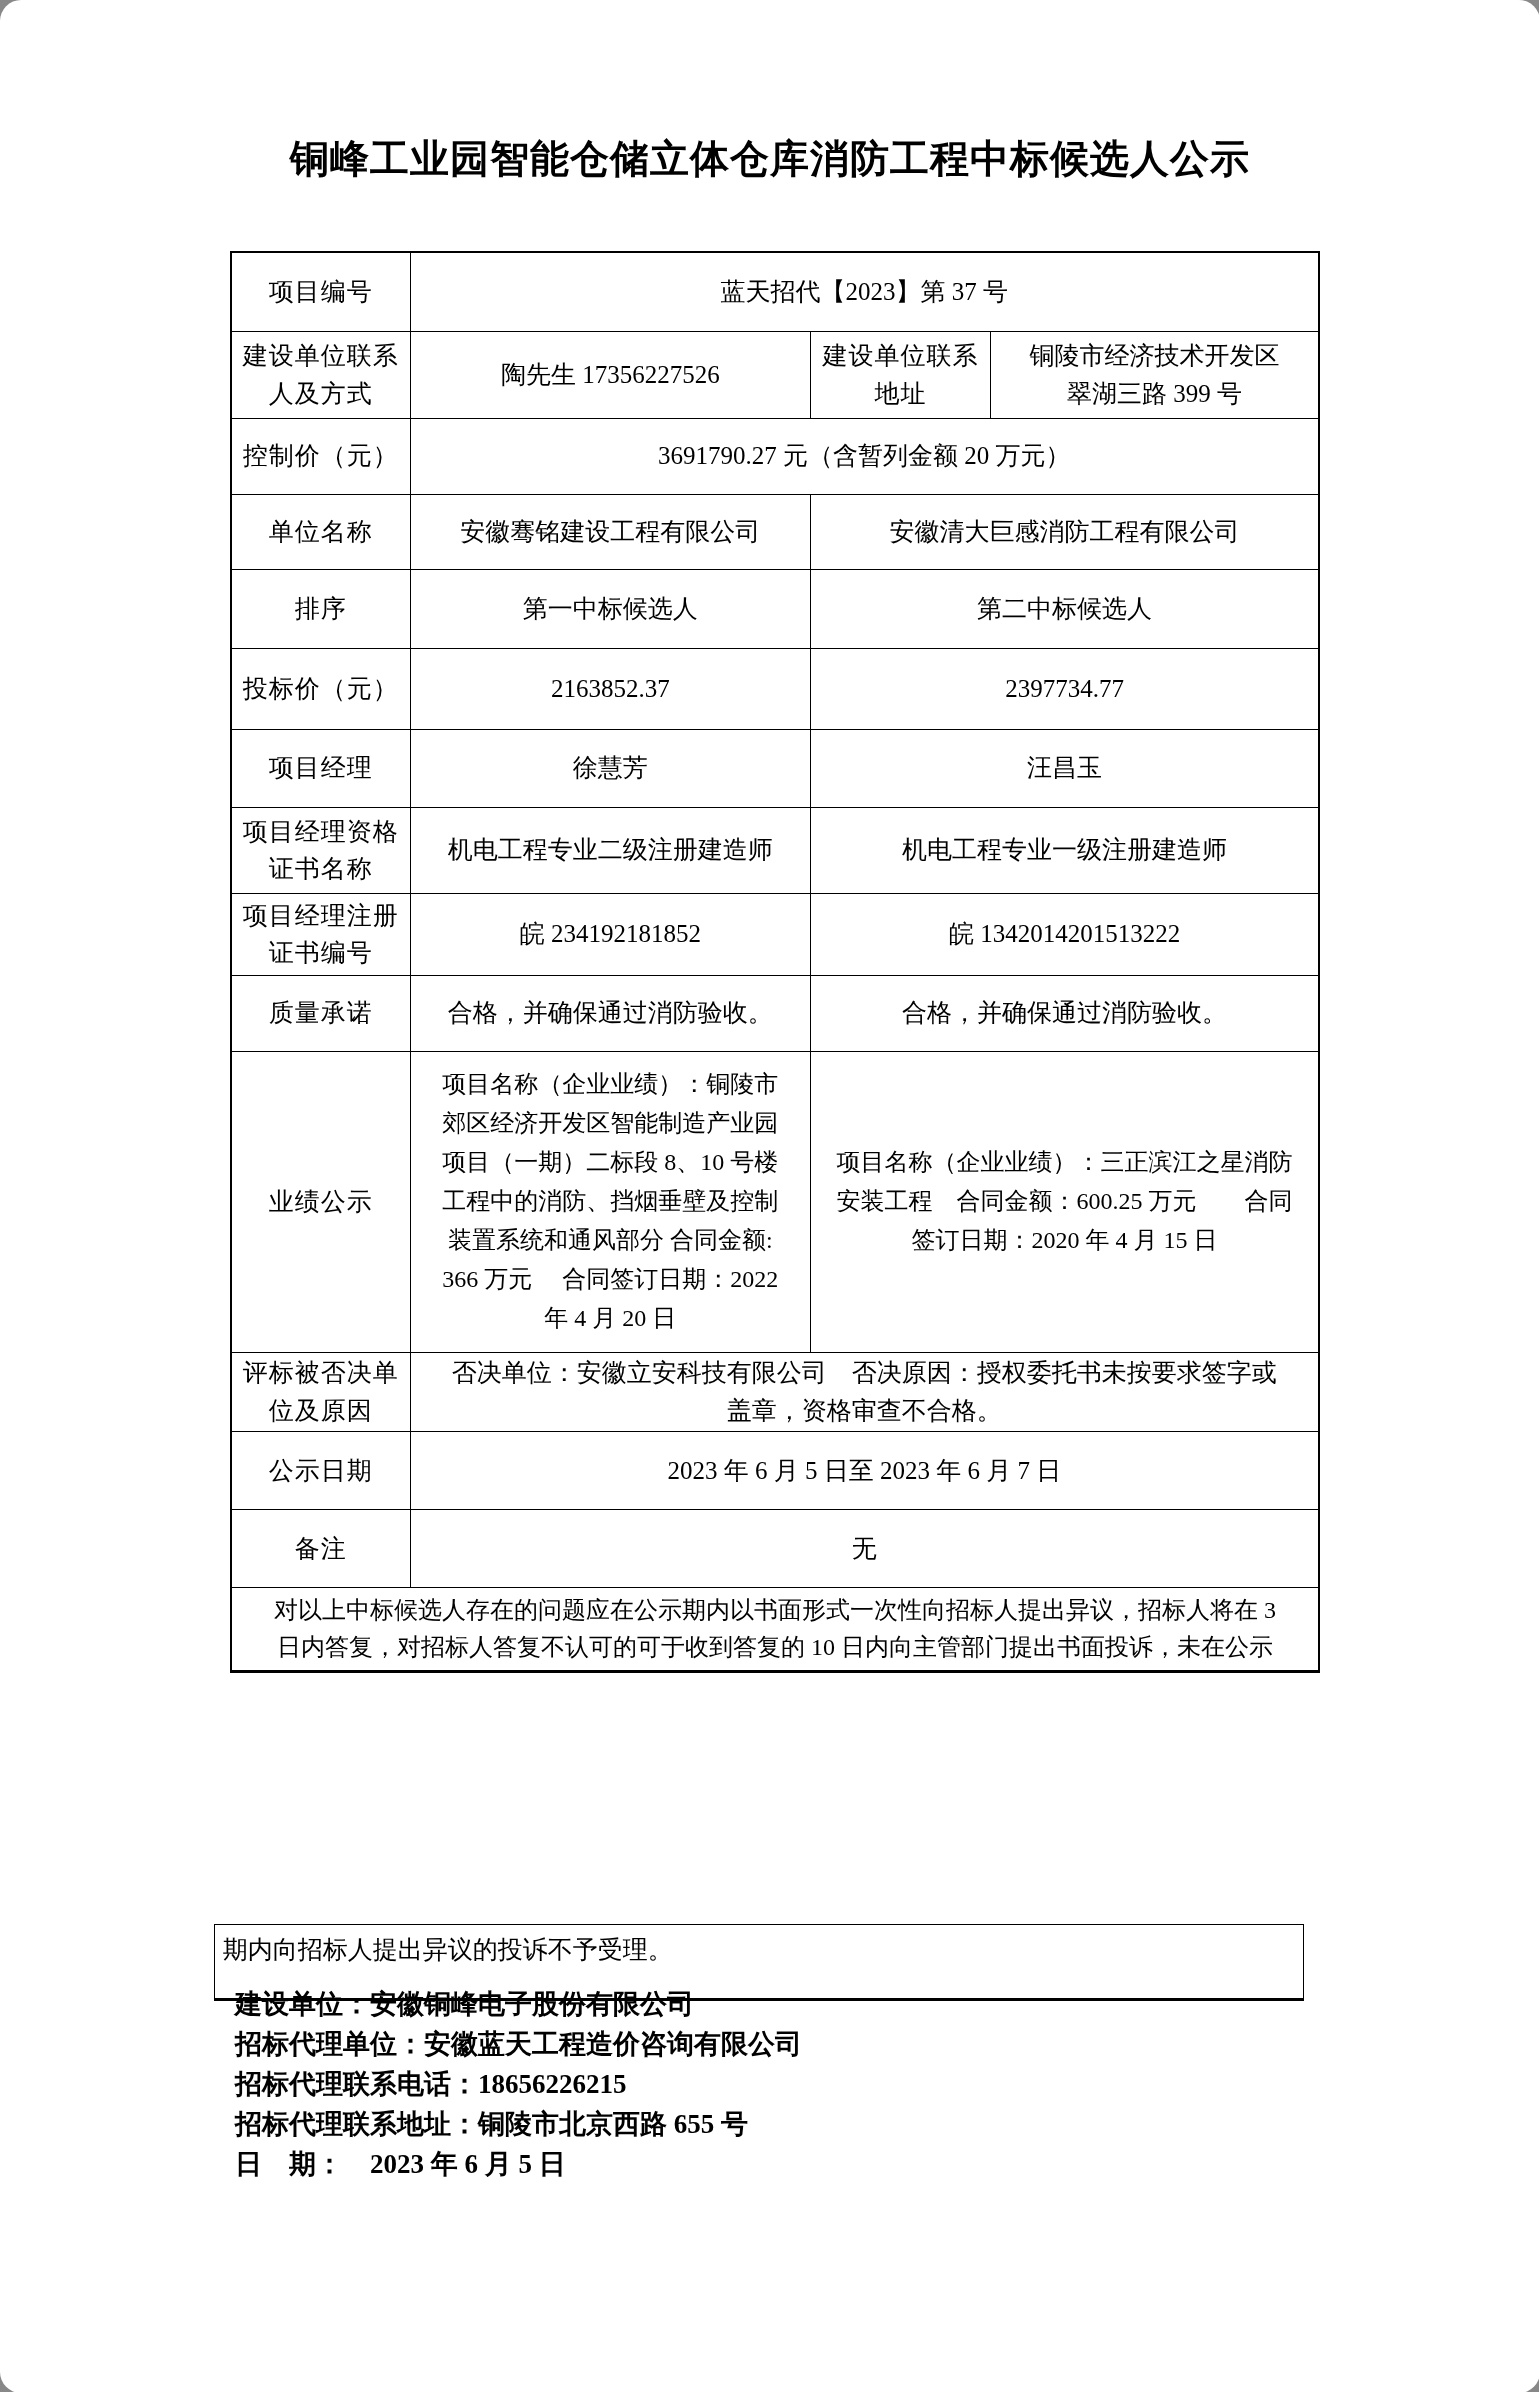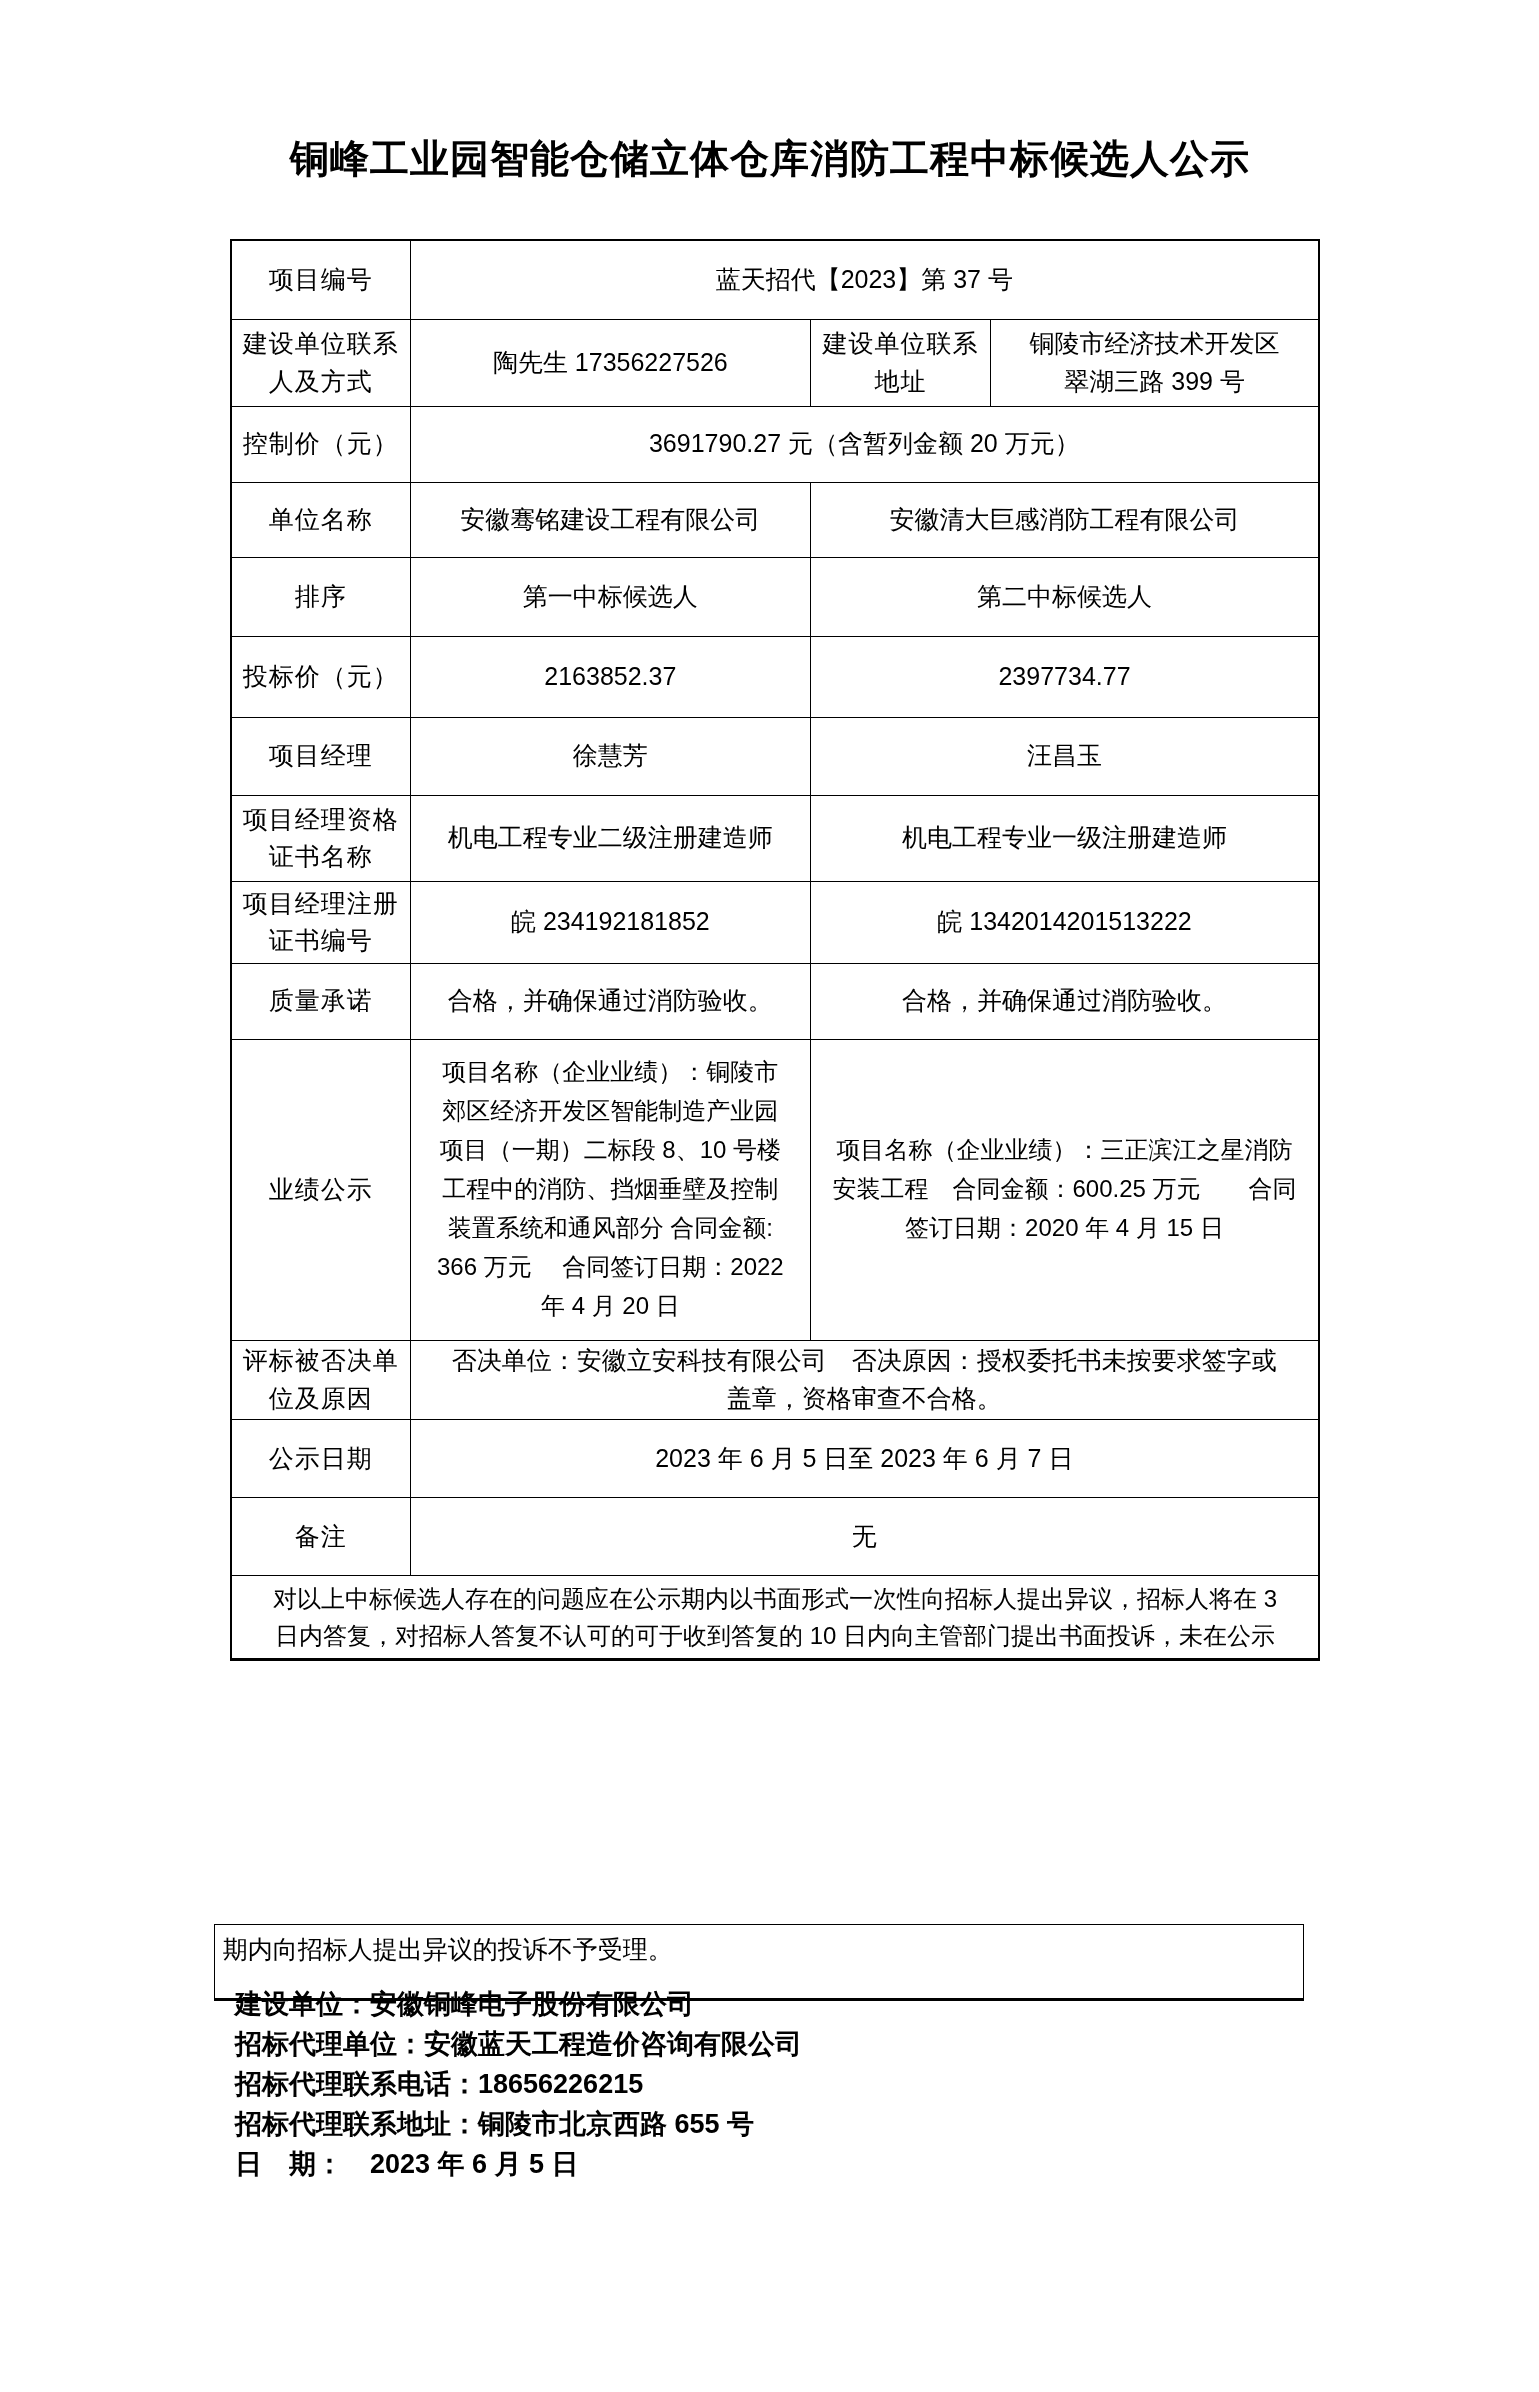--- a/index.html
+++ b/index.html
@@ -1,21 +1,22 @@
 <!DOCTYPE html>
 <html><head>
 <meta charset="utf-8">
 <style>
   html,body{margin:0;padding:0;background:#888;}
   .page{
     position:relative;
     width:1540px;height:2393px;
     background:#ffffff;
-    font-family:Liberation Sans, sans-serif;
+    font-family:Liberation Serif, serif;
     color:#000;
+    border-radius:21px;
   }
   .title{
     position:absolute;
     left:0;top:132px;width:100%;
     text-align:center;
     font-size:39px;font-weight:bold;
     letter-spacing:1px;
     margin:0;
   }
   table.bid{
@@ -27,21 +28,21 @@
     font-size:25px;
     line-height:1.5;
   }
   table.bid td{
     border:1.9px solid #000;
     padding:1.9px 3.9px;
     text-align:center;
     vertical-align:middle;
     overflow:hidden;
   }
-  table.bid{border:2.9px solid #000;border-bottom:3.9px solid #000;}
+  table.bid{border:2.9px solid #000;border-bottom:3.9px solid #000;margin-top:12px;}
   td.lbl{letter-spacing:1px;padding:1.9px 0;}
   td.left{text-align:left;}
   td.pre{white-space:pre-line;}
   td.perf{font-size:24px;line-height:1.62;text-align:left;vertical-align:middle;}
   td.footnote{font-size:24px;line-height:1.55;text-align:justify;padding:3.9px 7.8px;vertical-align:top;}
   .continuation{
     position:absolute;
     left:214px;top:1924px;
     width:1090px;height:77px;
     box-sizing:border-box;

